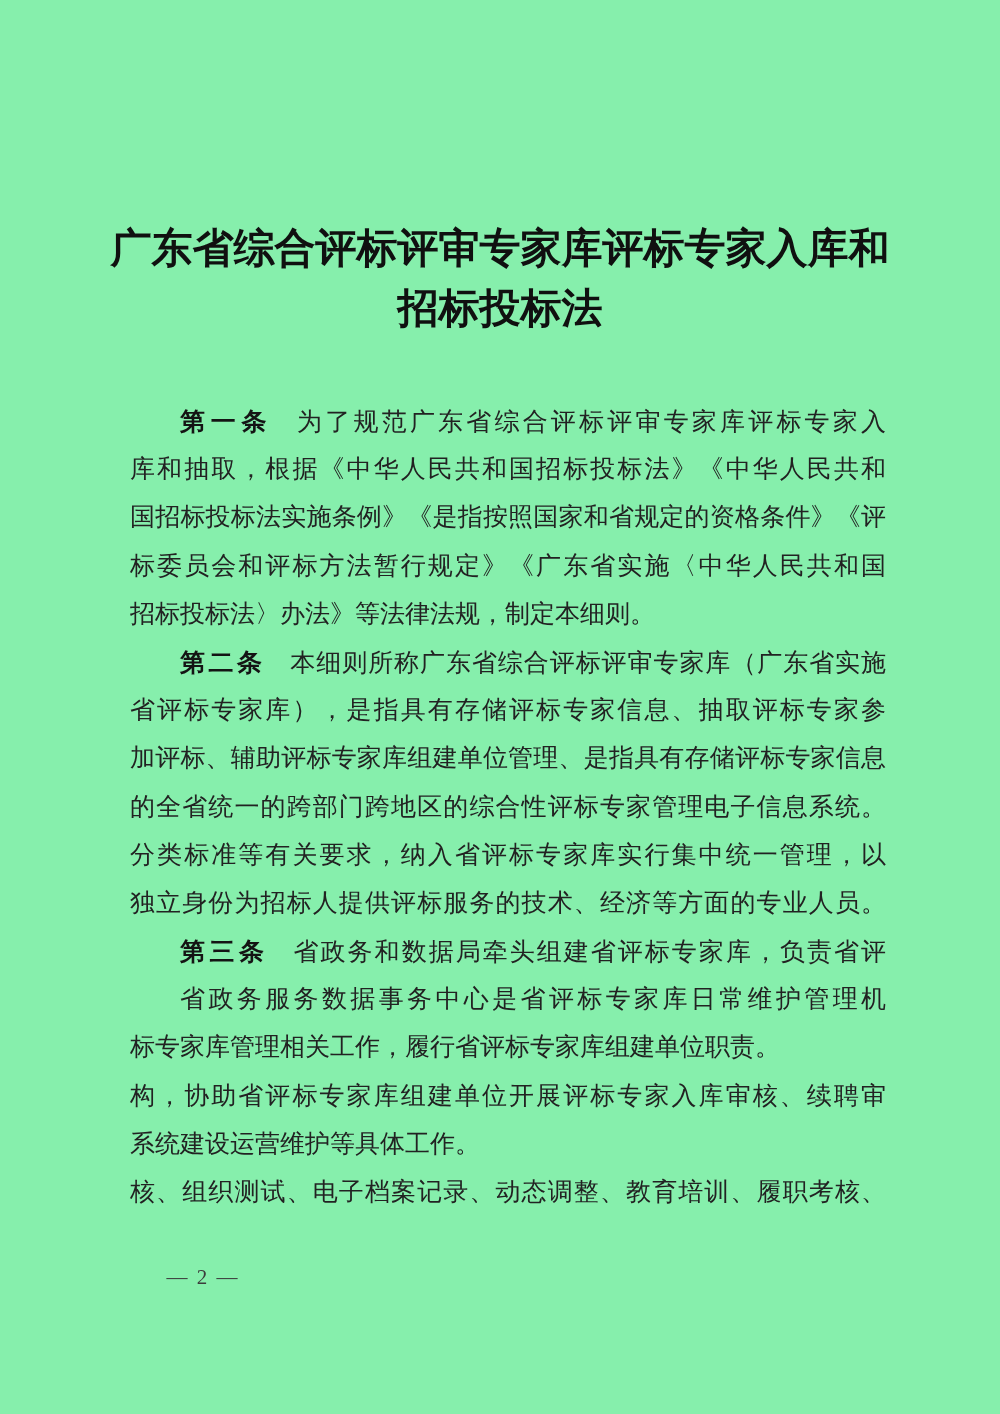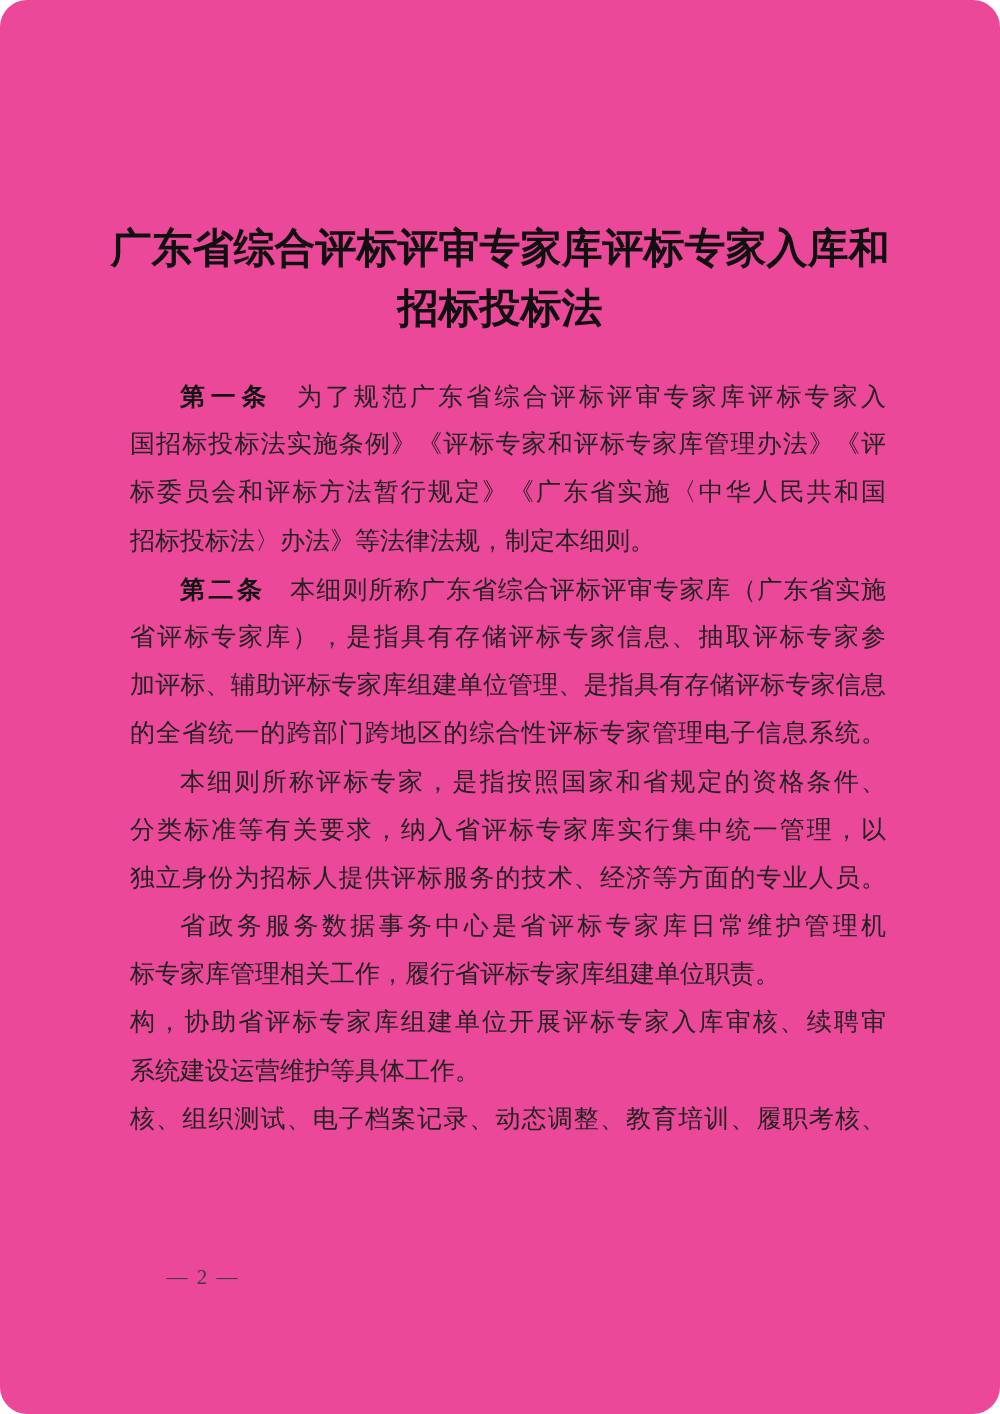--- a/index.html
+++ b/index.html
@@ -5,37 +5,36 @@
   html, body { margin: 0; padding: 0; }
   body {
     width: 1000px; height: 1414px;
     background: #ffffff;
     font-family: "Liberation Serif", "DejaVu Serif", serif;
     position: relative;
     overflow: hidden;
   }
   .page {
     position: absolute; inset: 0;
-    background: #ec4899;
+    background: #86efac;
     color: #1e1e1e;
-    border-radius: 27px;
   }
   .doc-title {
     position: absolute;
     left: 60px; right: 60px; top: 218px;
     text-align: center;
     font-size: 41px;
     font-weight: 700;
     line-height: 60px;
     color: #101010;
     letter-spacing: 0px;
   }
   .doc-body {
     position: absolute;
-    left: 130px; top: 372px;
+    left: 130px; top: 397px;
     width: 756px;
     font-size: 25px;
     color: #222222;
   }
   .bline {
     line-height: 48.2px;
     height: 48.2px;
     text-align: justify;
     text-align-last: justify;
     text-justify: inter-character;
@@ -72,30 +71,31 @@
 
 <div class="page">
 
   <div class="doc-title">
     <div>广东省综合评标评审专家库评标专家入库和</div>
     <div>招标投标法</div>
   </div>
 
   <div class="doc-body">
     <div class="bline indent"><span class="art">第一条</span><span>为了规范广东省综合评标评审专家库评标专家入</span></div>
-    <div class="bline"><span>国招标投标法实施条例》《评标专家和评标专家库管理办法》《评</span></div>
+    <div class="bline"><span>库和抽取，根据《中华人民共和国招标投标法》《中华人民共和</span></div>
+    <div class="bline"><span>国招标投标法实施条例》《是指按照国家和省规定的资格条件》《评</span></div>
     <div class="bline"><span>标委员会和评标方法暂行规定》《广东省实施〈中华人民共和国</span></div>
     <div class="bline left"><span>招标投标法〉办法》等法律法规，制定本细则。</span></div>
     <div class="bline indent"><span class="art">第二条</span><span>本细则所称广东省综合评标评审专家库（广东省实施</span></div>
     <div class="bline"><span>省评标专家库），是指具有存储评标专家信息、抽取评标专家参</span></div>
     <div class="bline"><span>加评标、辅助评标专家库组建单位管理、是指具有存储评标专家信息</span></div>
     <div class="bline"><span>的全省统一的跨部门跨地区的综合性评标专家管理电子信息系统。</span></div>
-    <div class="bline indent"><span>本细则所称评标专家，是指按照国家和省规定的资格条件、</span></div>
     <div class="bline"><span>分类标准等有关要求，纳入省评标专家库实行集中统一管理，以</span></div>
     <div class="bline"><span>独立身份为招标人提供评标服务的技术、经济等方面的专业人员。</span></div>
+    <div class="bline indent"><span class="art">第三条</span><span>省政务和数据局牵头组建省评标专家库，负责省评</span></div>
     <div class="bline indent"><span>省政务服务数据事务中心是省评标专家库日常维护管理机</span></div>
     <div class="bline left"><span>标专家库管理相关工作，履行省评标专家库组建单位职责。</span></div>
     <div class="bline"><span>构，协助省评标专家库组建单位开展评标专家入库审核、续聘审</span></div>
     <div class="bline left"><span>系统建设运营维护等具体工作。</span></div>
     <div class="bline"><span>核、组织测试、电子档案记录、动态调整、教育培训、履职考核、</span></div>
   </div>
 
   <div class="page-number">— 2 —</div>
 
 </div>

